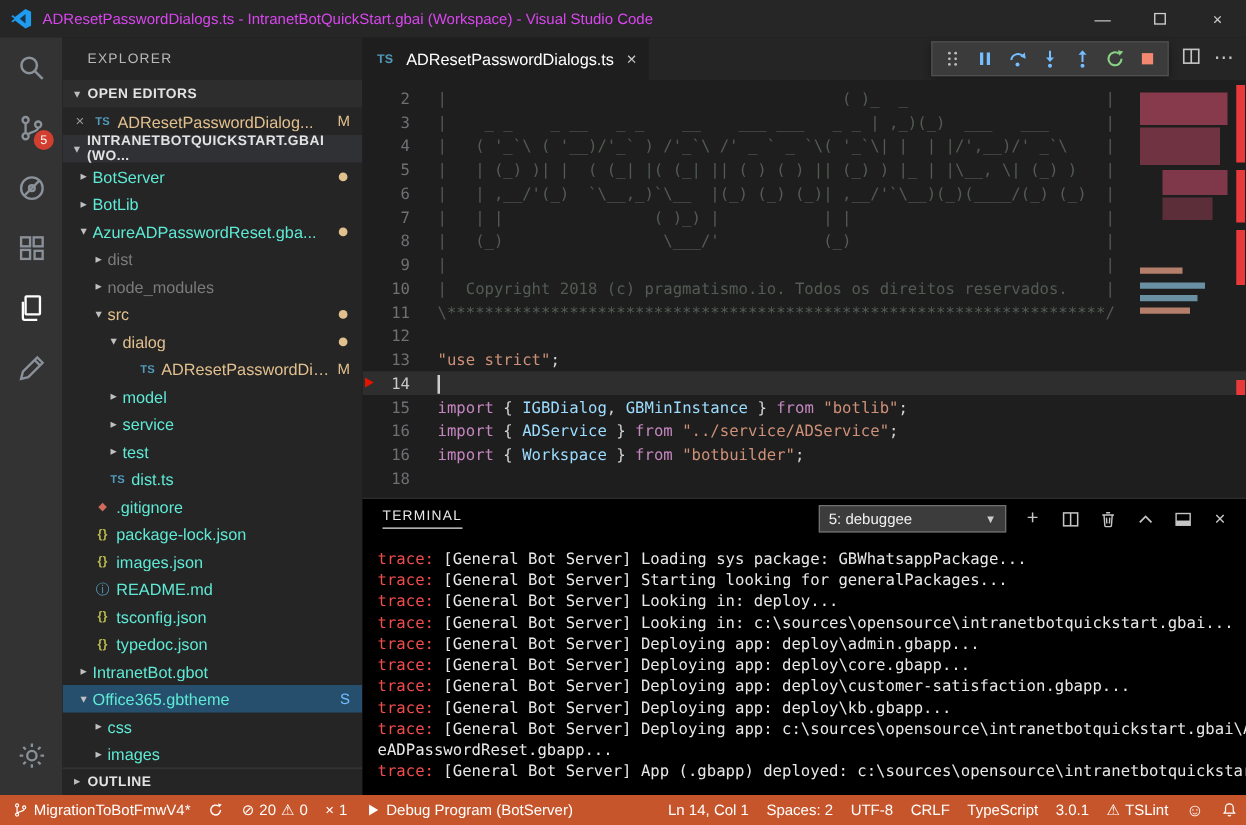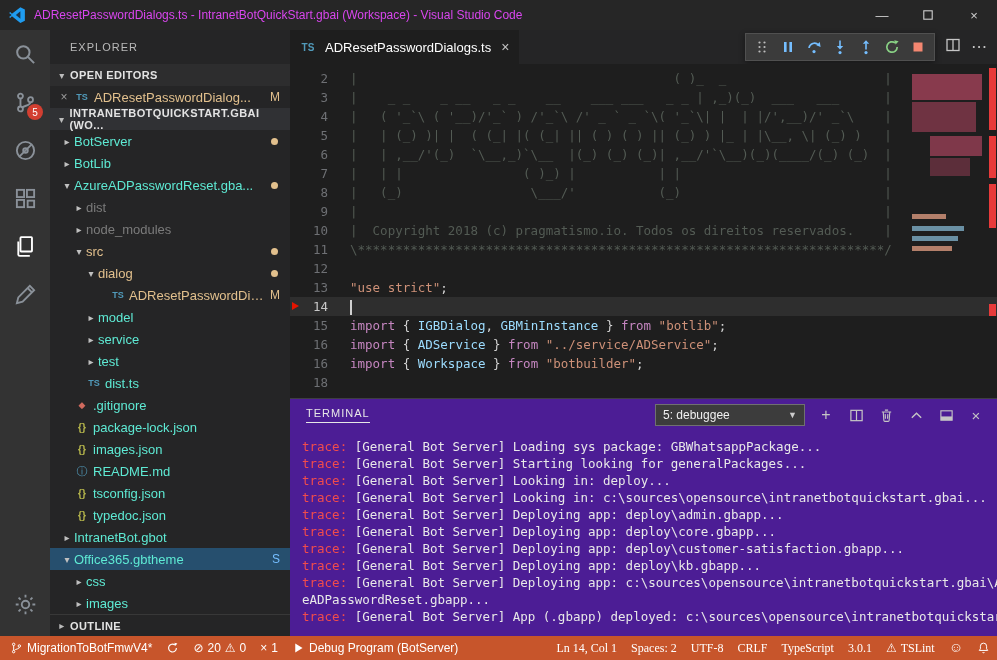--- a/index.html
+++ b/index.html
@@ -90,21 +90,21 @@
   .tk-p{color:#d4d4d4;}
   .gutter-marker{position:absolute;left:2px;top:5px;width:0;height:0;
     border-top:4.5px solid transparent;border-bottom:4.5px solid transparent;border-left:7px solid #e51400;}
   .caret{display:inline-block;width:1.5px;height:15px;background:#cfcfcf;vertical-align:middle;}
   .minimap{position:absolute;top:0;right:9px;width:78px;bottom:0;}
   .mm-mark{position:absolute;}
   .ruler{position:absolute;top:0;right:0;width:9px;bottom:0;}
   .ruler-mark{position:absolute;left:1px;width:7px;background:#e83a3a;}
 
   
-  .panel{height:238px;flex:none;border-top:1px solid #3e3e42;display:flex;flex-direction:column;background:#4c1d95;}
+  .panel{height:238px;flex:none;border-top:1px solid #3e3e42;display:flex;flex-direction:column;background:#000000;}
   .panel-header{height:32px;display:flex;align-items:center;padding-left:16px;flex:none;}
   .panel-title{font-size:11px;letter-spacing:1px;color:#e7e7e7;padding-bottom:3px;border-bottom:1px solid #e7e7e7;}
   .panel-right{margin-left:auto;display:flex;align-items:center;gap:12px;margin-right:12px;color:#c5c5c5;}
   .term-select{width:150px;height:22px;background:#3c3c3c;border:1px solid #707070;color:#f0f0f0;
     font-size:12px;display:flex;align-items:center;justify-content:space-between;padding:0 7px;}
   .sel-caret{font-size:9px;color:#cccccc;}
   .picon{display:flex;align-items:center;justify-content:center;width:18px;height:18px;}
   .picon svg{width:15px;height:15px;}
   .picon.plus{font-size:16px;}
   .picon.closex{font-size:15px;}
@@ -113,21 +113,21 @@
   .term-line{white-space:pre;height:17px;}
   .tprefix{color:#f14c4c;}
   .ttext{color:#e8e8e8;}
 
   
   .statusbar{height:24px;background:#c7552b;display:flex;align-items:center;color:#ffffff;
     font-size:12px;flex:none;white-space:nowrap;}
   .sb-item{display:flex;align-items:center;gap:4px;padding:0 7px;height:24px;}
   .sb-item svg{width:13px;height:14px;}
   .sb-glyph{font-size:12px;}
-  .sb-rightgroup{margin-left:auto;display:flex;align-items:center;font-family:Liberation Serif, serif;}
+  .sb-rightgroup{margin-left:auto;display:flex;align-items:center;}
 </style>
 </head>
 <body>
 
 <div class="window">
 
   <div class="titlebar">
     <svg class="vscode-logo" viewBox="0 0 16 16">
         <path d="M11 1 L15 3 V13 L11 15 L3.5 9.2 L2 10.6 L1 9.8 L3.2 8 L1 6.2 L2 5.4 L3.5 6.8 Z" fill="#1F9CF0"></path>
         <path d="M11 4.6 L7 8 L11 11.4 Z" fill="#18334a"></path>

